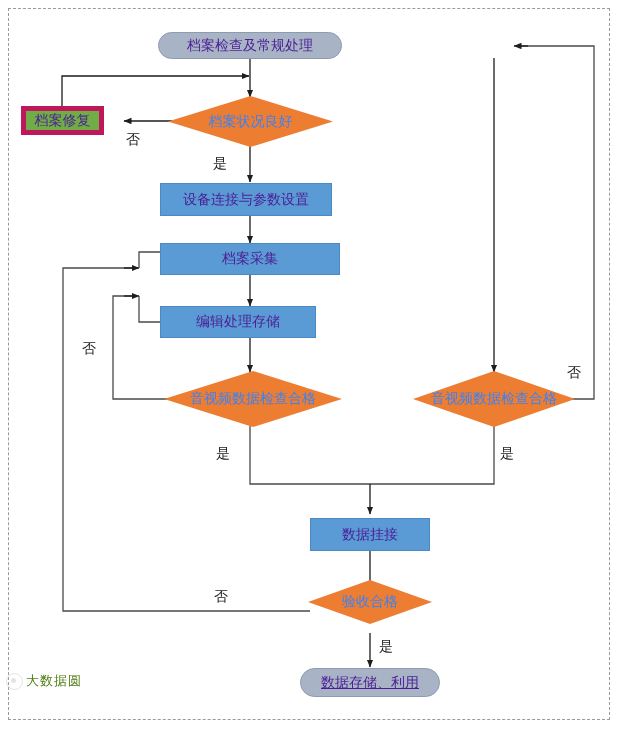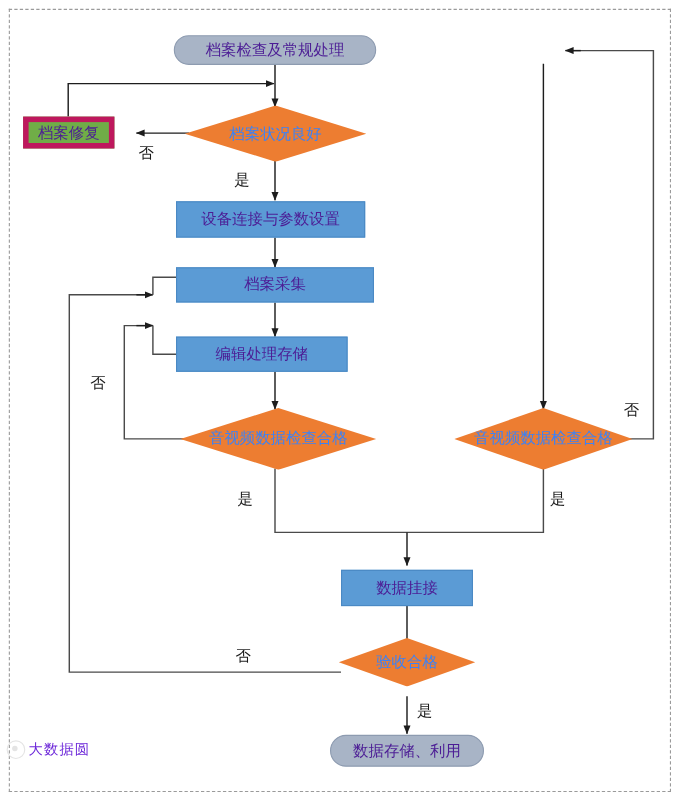--- a/index.html
+++ b/index.html
@@ -85,21 +85,21 @@
     position: absolute;
     font-size: 14px;
     color: #1a1a1a;
     white-space: nowrap;
   }
   #watermark {
     position: absolute;
     left: 6px;
     top: 672px;
     font-size: 13px;
-    color: #6d28d9;
+    color: #4d7c0f;
     letter-spacing: 1px;
     display: flex;
     align-items: center;
     gap: 3px;
     user-select: none;
   }
   #watermark .wm-mark {
     display: inline-block;
     width: 15px;
     height: 15px;
@@ -216,21 +216,21 @@
     <span>数据挂接</span>
   </div>
 
   <div class="diamond-wrap" style="left:308px; top:580px; width:124px; height:44px;">
     <svg class="diamond-shape" viewBox="0 0 124 44" preserveAspectRatio="none">
       <polygon points="62,0 124,22 62,44 0,22" fill="#ed7d31"></polygon>
     </svg>
     <div class="diamond-label">验收合格</div>
   </div>
 
-  <div class="node node-terminal" style="left:300px; top:668px; width:140px; height:29px;">
+  <div class="node node-terminal" style="left:300px; top:668px; width:140px; height:29px;text-decoration:underline;">
     <span>数据存储、利用</span>
   </div>
 
   <div class="edge-label" style="left:126px; top:131px;">否</div>
 
   <div class="edge-label" style="left:213px; top:155px;">是</div>
 
   <div class="edge-label" style="left:82px; top:340px;">否</div>
 
   <div class="edge-label" style="left:216px; top:445px;">是</div>

